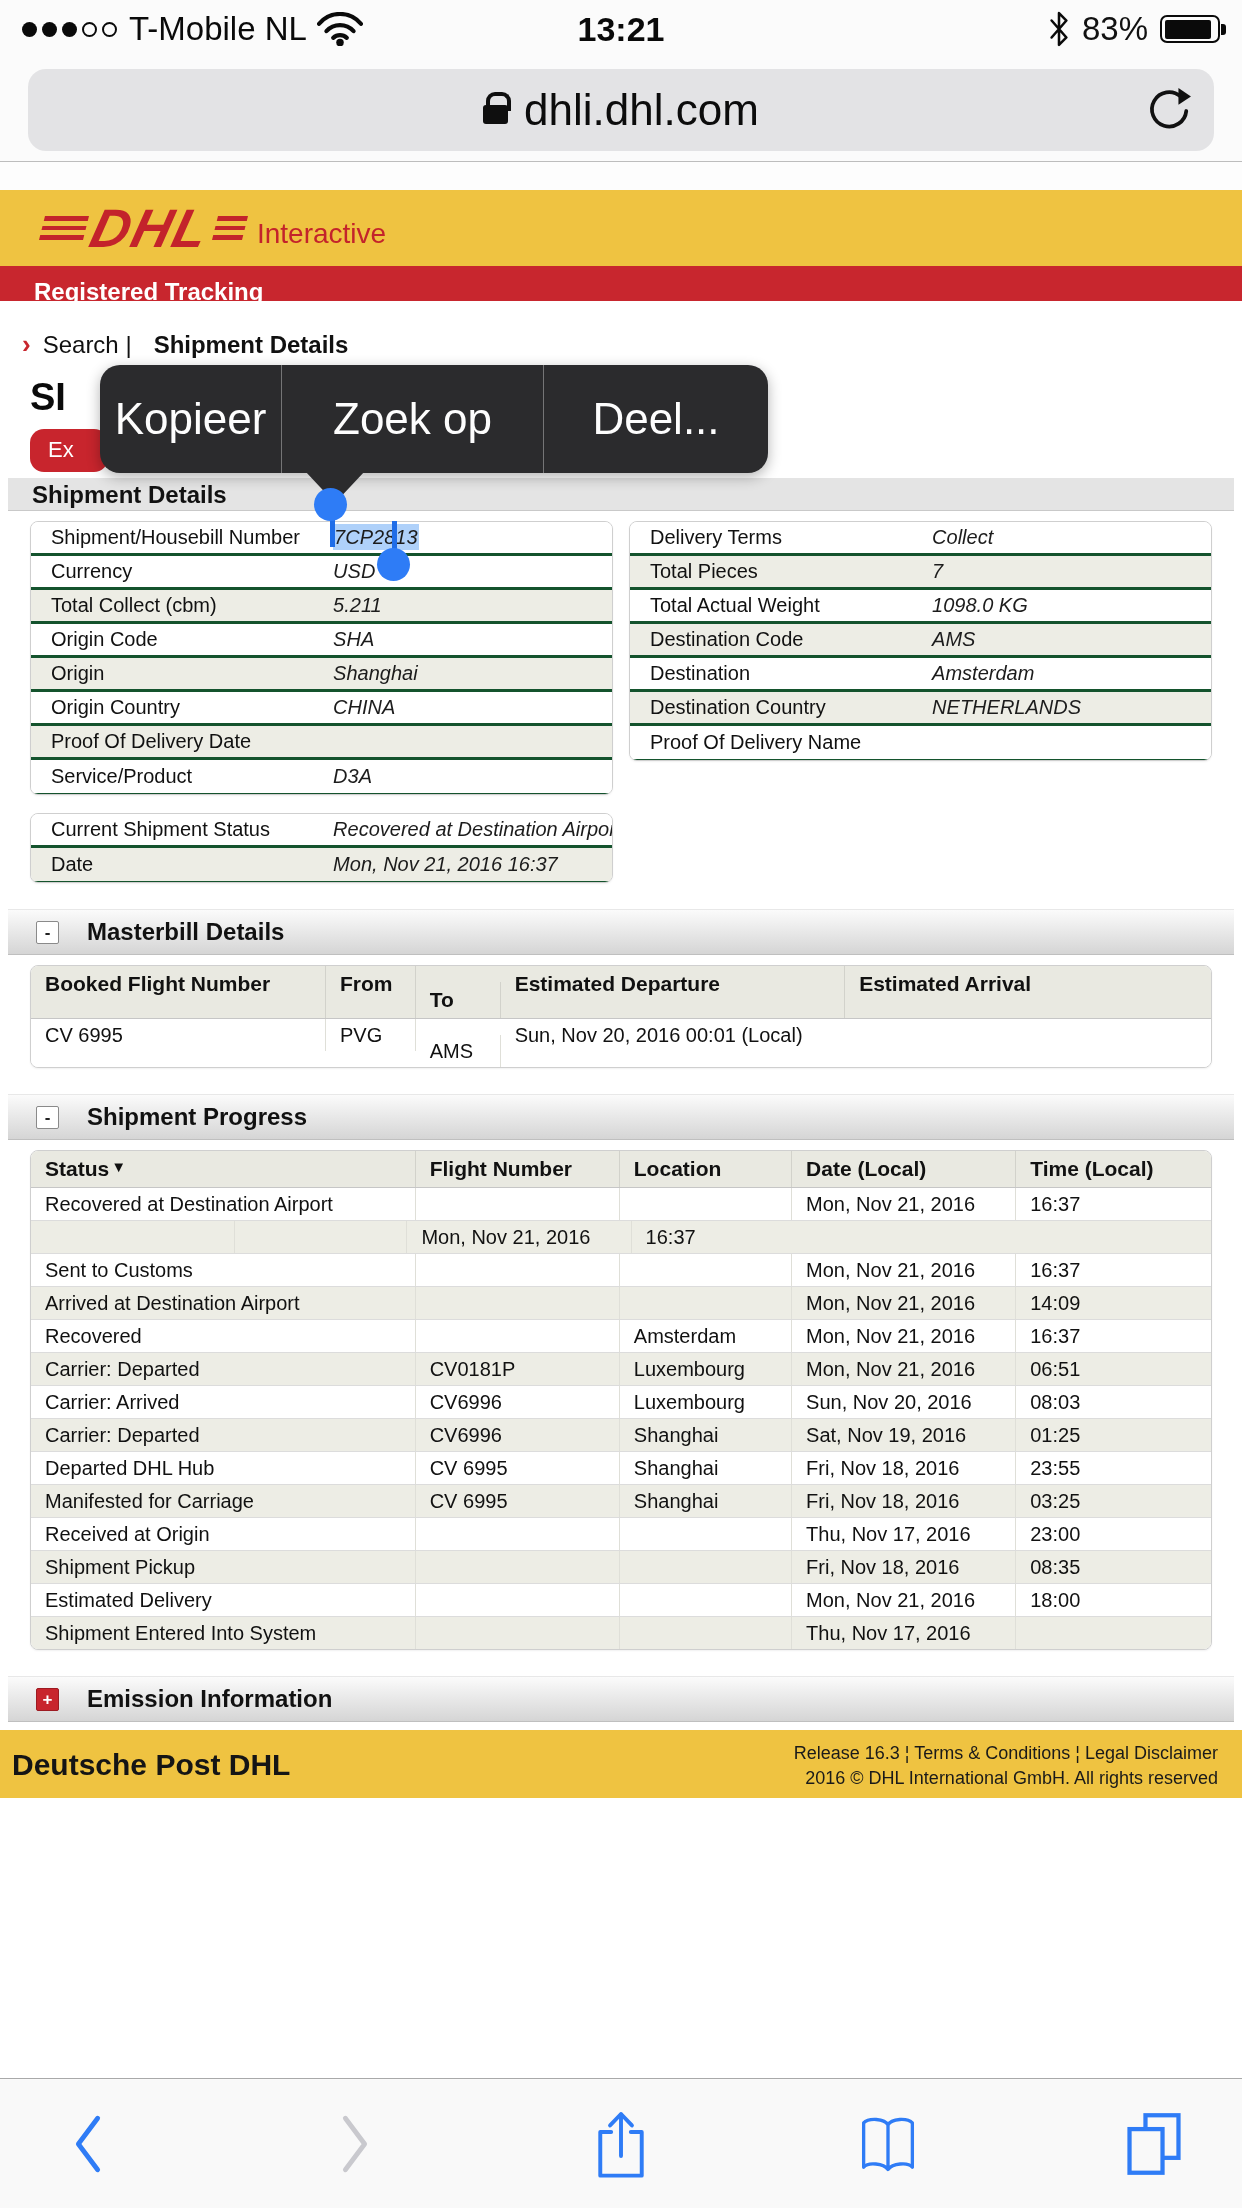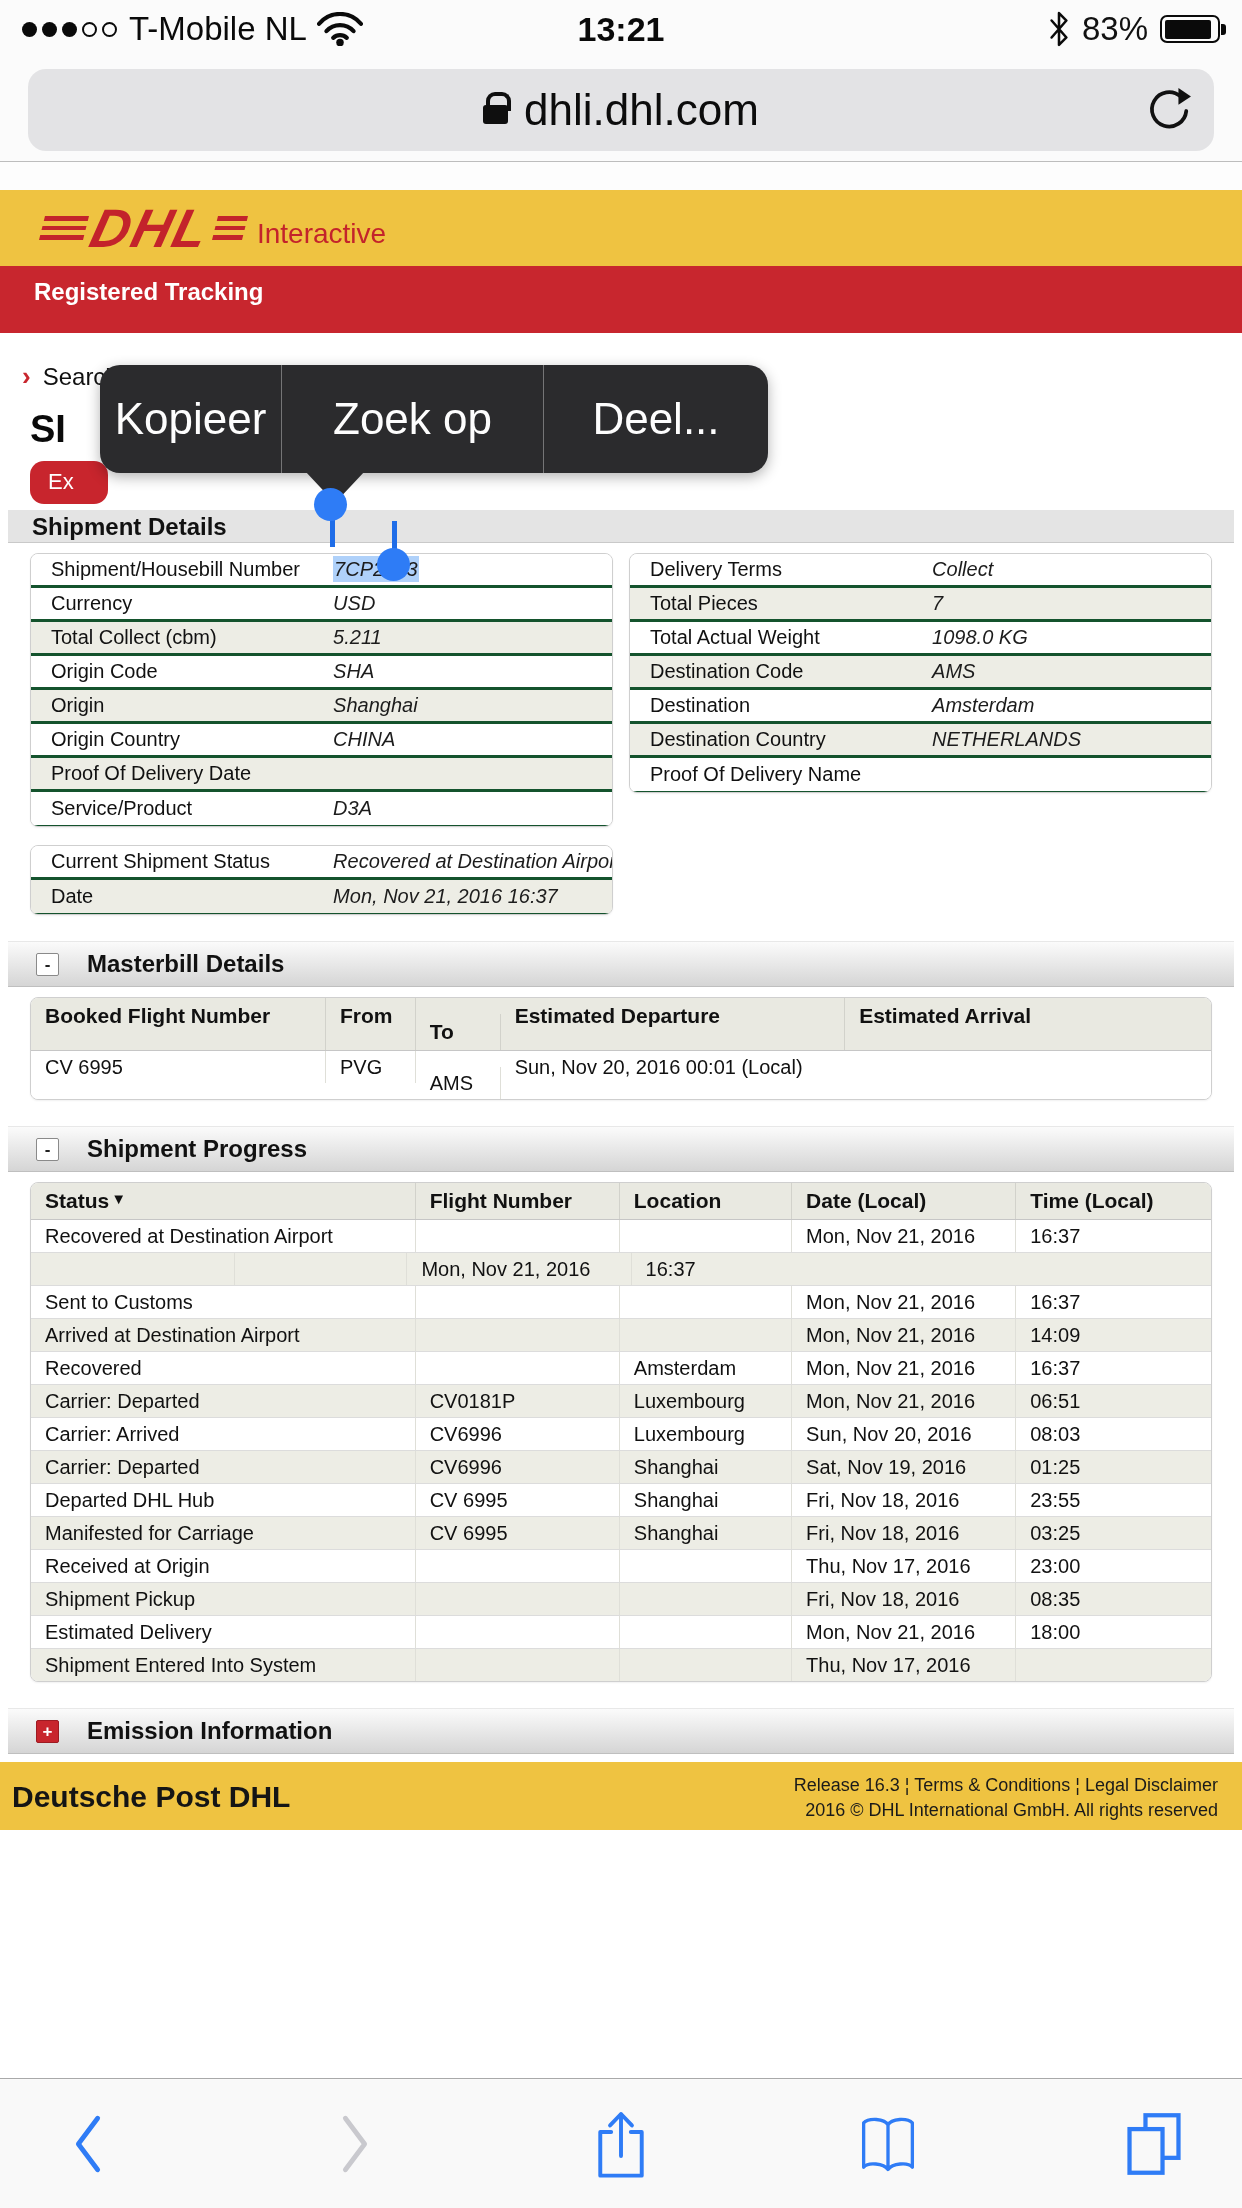--- a/index.html
+++ b/index.html
@@ -29,21 +29,21 @@
   .reload{position:absolute;right:22px;top:17px;}
   
   .white-gap{height:28px;background:#fdfdfd;}
   .dhl-yellow{height:76px;background:#efc341;display:flex;align-items:center;padding-left:42px;}
   .dhl-logo{display:flex;align-items:center;transform:skewX(-14deg);}
   .dhl-lines{display:flex;flex-direction:column;gap:5px;}
   .dhl-lines span{display:block;height:4.5px;background:#c3232b;}
   .dhl-lines.l span{width:44px;} .dhl-lines.r span{width:30px;}
   .dhl-word{font-size:54px;font-weight:bold;font-style:italic;color:#c3232b;letter-spacing:2px;margin:0 6px;line-height:1;}
   .dhl-suffix{font-size:28px;color:#c3232b;margin-left:12px;margin-top:12px;}
-  .red-bar{height:67px;background:#c8262e;color:#fff;font-weight:bold;font-size:24px;line-height:51px;padding-left:34px;}
+  .red-bar{height:35px;background:#c8262e;color:#fff;font-weight:bold;font-size:24px;line-height:51px;padding-left:34px;}
   
   .crumbs{margin:28px 0 0 22px;font-size:24px;display:flex;align-items:center;}
   .crumb-arrow{color:#c8262e;font-weight:bold;margin-right:12px;font-size:26px;}
   .crumb-current{font-weight:bold;margin-left:22px;}
   .page-title{margin:16px 0 0 30px;font-size:38px;font-weight:bold;color:#0a0a0a;}
   .badge{display:inline-block;margin:10px 0 0 30px;background:#c8252d;color:#fff;font-size:22px;padding:8px 34px 9px 18px;border-radius:14px;}
   
   .band{margin:6px 8px 0;height:33px;background:#e4e4e4;border-bottom:1px solid #c9c9c9;font-weight:bold;font-size:24px;line-height:33px;padding-left:24px;color:#111;}
   .gband{margin:26px 8px 0;height:46px;background:linear-gradient(#fbfbfb,#d5d5d5);border-top:1px solid #e8e8e8;border-bottom:1px solid #bfbfbf;display:flex;align-items:center;padding-left:28px;}
   .gband .ticon{width:23px;height:23px;background:#fff;border:1px solid #8a8a8a;font-size:17px;font-weight:bold;line-height:21px;text-align:center;margin-right:28px;color:#222;border-radius:2px;}

